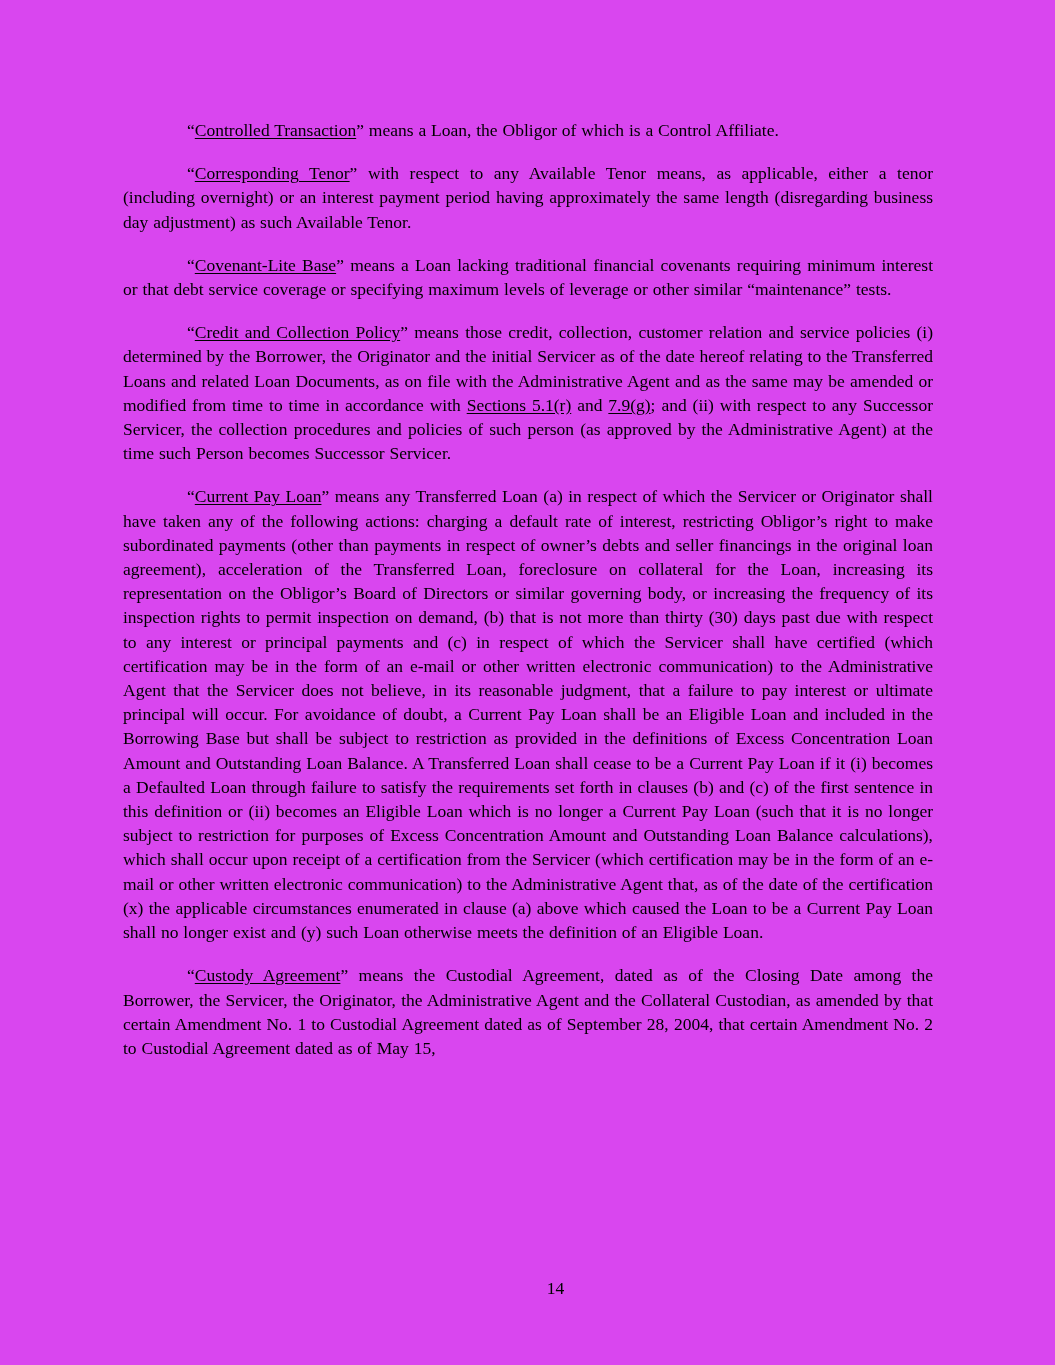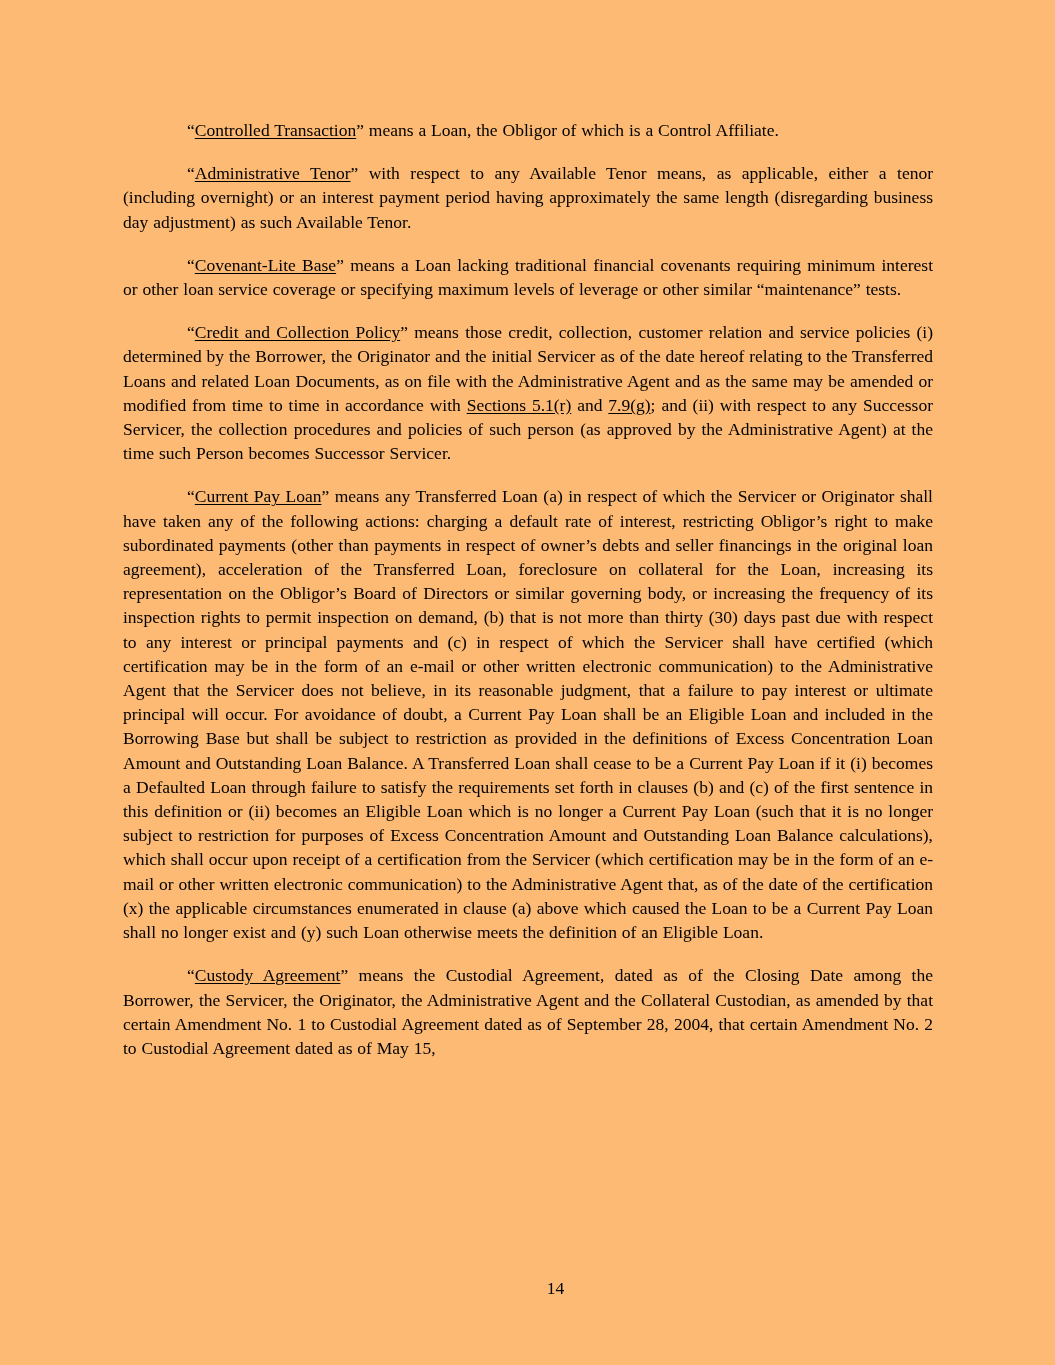--- a/index.html
+++ b/index.html
@@ -4,21 +4,21 @@
 <style>
   html, body {
     margin: 0;
     padding: 0;
     background: #ffffff;
   }
   .page {
     position: relative;
     width: 1055px;
     height: 1365px;
-    background: #fdba74;
+    background: #d946ef;
     font-family: "Liberation Serif", serif;
     color: #000000;
     overflow: hidden;
   }
   .content {
     position: absolute;
     left: 123px;
     top: 118px;
     width: 810px;
   }
@@ -44,20 +44,20 @@
     line-height: 24.2px;
     margin-left: 28px;
   }
 </style>
 </head>
 <body>
 
 <div class="page">
   <div class="content">
       <p class="para"><span>“</span><span class="u">Controlled Transaction</span><span>” means a Loan, the Obligor of which is a Control Affiliate.</span></p>
-      <p class="para"><span>“</span><span class="u">Administrative Tenor</span><span>” with respect to any Available Tenor means, as applicable, either a tenor (including overnight) or an interest payment period having approximately the same length (disregarding business day adjustment) as such Available Tenor.</span></p>
-      <p class="para"><span>“</span><span class="u">Covenant-Lite Base</span><span>” means a Loan lacking traditional financial covenants requiring minimum interest or other loan service coverage or specifying maximum levels of leverage or other similar “maintenance” tests.</span></p>
+      <p class="para"><span>“</span><span class="u">Corresponding Tenor</span><span>” with respect to any Available Tenor means, as applicable, either a tenor (including overnight) or an interest payment period having approximately the same length (disregarding business day adjustment) as such Available Tenor.</span></p>
+      <p class="para"><span>“</span><span class="u">Covenant-Lite Base</span><span>” means a Loan lacking traditional financial covenants requiring minimum interest or that debt service coverage or specifying maximum levels of leverage or other similar “maintenance” tests.</span></p>
       <p class="para"><span>“</span><span class="u">Credit and Collection Policy</span><span>” means those credit, collection, customer relation and service policies (i) determined by the Borrower, the Originator and the initial Servicer as of the date hereof relating to the Transferred Loans and related Loan Documents, as on file with the Administrative Agent and as the same may be amended or modified from time to time in accordance with </span><span class="u">Sections 5.1(r)</span><span> and </span><span class="u">7.9(g)</span><span>; and (ii) with respect to any Successor Servicer, the collection procedures and policies of such person (as approved by the Administrative Agent) at the time such Person becomes Successor Servicer.</span></p>
       <p class="para"><span>“</span><span class="u">Current Pay Loan</span><span>” means any Transferred Loan (a) in respect of which the Servicer or Originator shall have taken any of the following actions: charging a default rate of interest, restricting Obligor’s right to make subordinated payments (other than payments in respect of owner’s debts and seller financings in the original loan agreement), acceleration of the Transferred Loan, foreclosure on collateral for the Loan, increasing its representation on the Obligor’s Board of Directors or similar governing body, or increasing the frequency of its inspection rights to permit inspection on demand, (b) that is not more than thirty (30) days past due with respect to any interest or principal payments and (c) in respect of which the Servicer shall have certified (which certification may be in the form of an e-mail or other written electronic communication) to the Administrative Agent that the Servicer does not believe, in its reasonable judgment, that a failure to pay interest or ultimate principal will occur. For avoidance of doubt, a Current Pay Loan shall be an Eligible Loan and included in the Borrowing Base but shall be subject to restriction as provided in the definitions of Excess Concentration Loan Amount and Outstanding Loan Balance.  A Transferred Loan shall cease to be a Current Pay Loan if it (i) becomes a Defaulted Loan through failure to satisfy the requirements set forth in clauses (b) and (c) of the first sentence in this definition or (ii) becomes an Eligible Loan which is no longer a Current Pay Loan (such that it is no longer subject to restriction for purposes of Excess Concentration Amount and Outstanding Loan Balance calculations), which shall occur upon receipt of a certification from the Servicer (which certification may be in the form of an e-mail or other written electronic communication) to the Administrative Agent that, as of the date of the certification (x) the applicable circumstances enumerated in clause (a) above which caused the Loan to be a Current Pay Loan shall no longer exist and (y) such Loan otherwise meets the definition of an Eligible Loan.</span></p>
       <p class="para"><span>“</span><span class="u">Custody Agreement</span><span>” means the Custodial Agreement, dated as of the Closing Date among the Borrower, the Servicer, the Originator, the Administrative Agent and the Collateral Custodian, as amended by that certain Amendment No. 1 to Custodial Agreement dated as of September 28, 2004, that certain Amendment No. 2 to Custodial Agreement dated as of May 15,</span></p>
     </div>
   <div class="footer">14</div>
 </div>
 
 </body></html>

